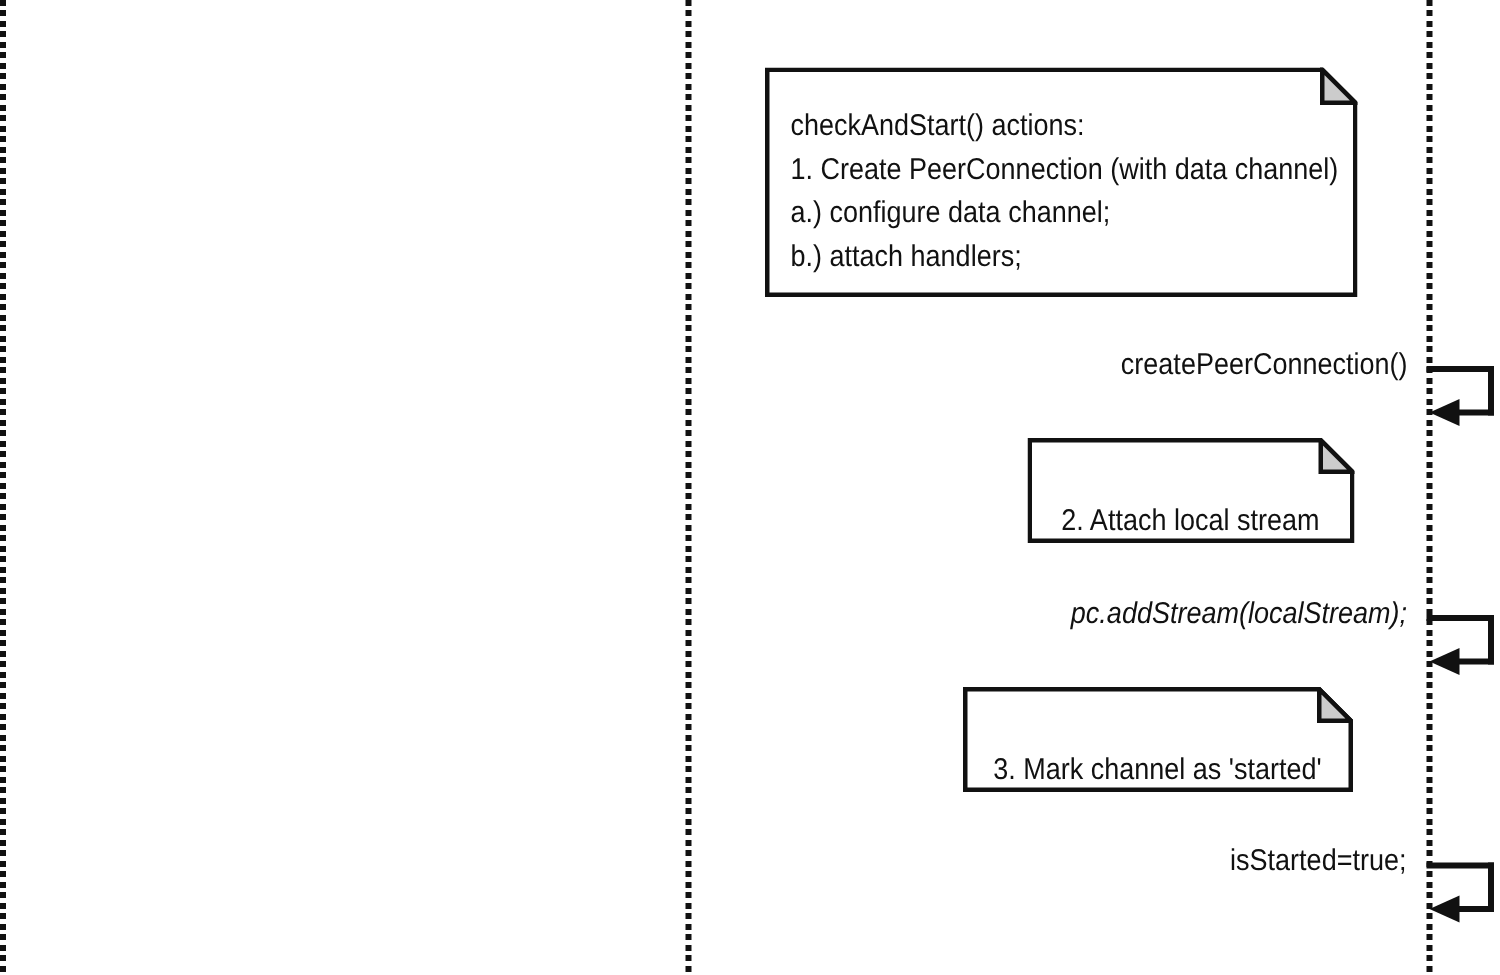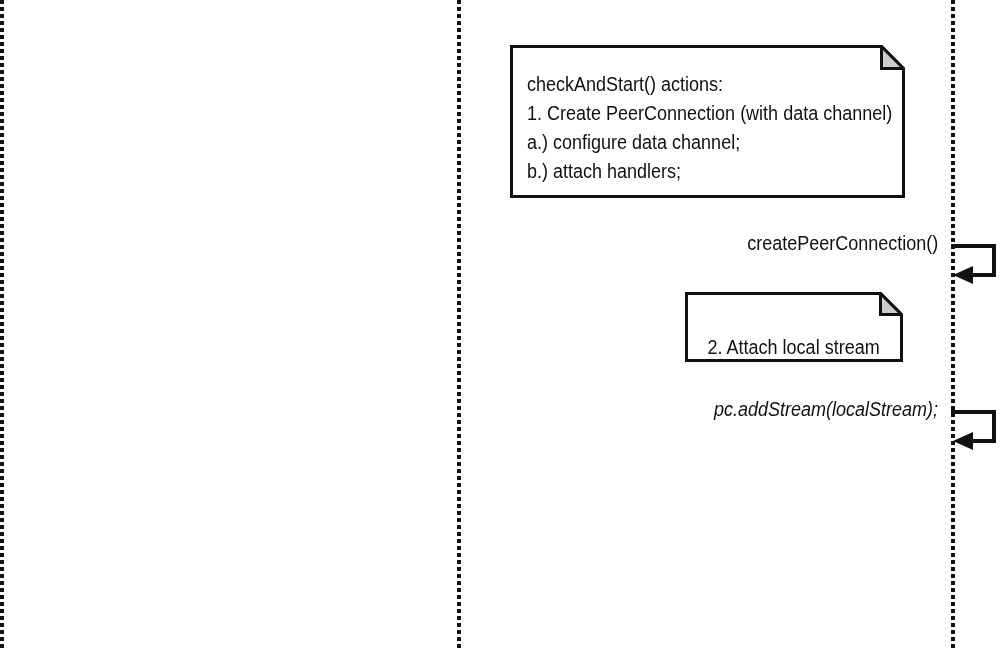--- a/index.html
+++ b/index.html
@@ -148,15 +148,31 @@
   </div>
 
   <div class="msg msg2">
     <div class="msg-label">pc.addStream(localStream);</div>
     <div class="loop-top"></div>
     <div class="loop-right"></div>
     <div class="loop-bottom"></div>
     <div class="loop-arrow"></div>
   </div>
 
+  <div class="note note3">
+    <svg width="260" height="70" viewBox="0 0 260 70">
+      <path d="M1.5,1.5 L237.5,1.5 L258.5,22.5 L258.5,68.5 L1.5,68.5 Z" fill="var(--note_fill)" stroke="var(--line)" stroke-width="3"></path>
+      <path d="M237.5,1.5 L237.5,22.5 L258.5,22.5 Z" fill="var(--fold_fill)" stroke="var(--line)" stroke-width="3" stroke-linejoin="miter"></path>
+    </svg>
+    <div class="note-center">
+      <div class="note-text">3. Mark channel as 'started'</div>
+    </div>
+  </div>
 
+  <div class="msg msg3">
+    <div class="msg-label">isStarted=true;</div>
+    <div class="loop-top"></div>
+    <div class="loop-right"></div>
+    <div class="loop-bottom"></div>
+    <div class="loop-arrow"></div>
+  </div>
 
 </div>
 
 </body></html>

